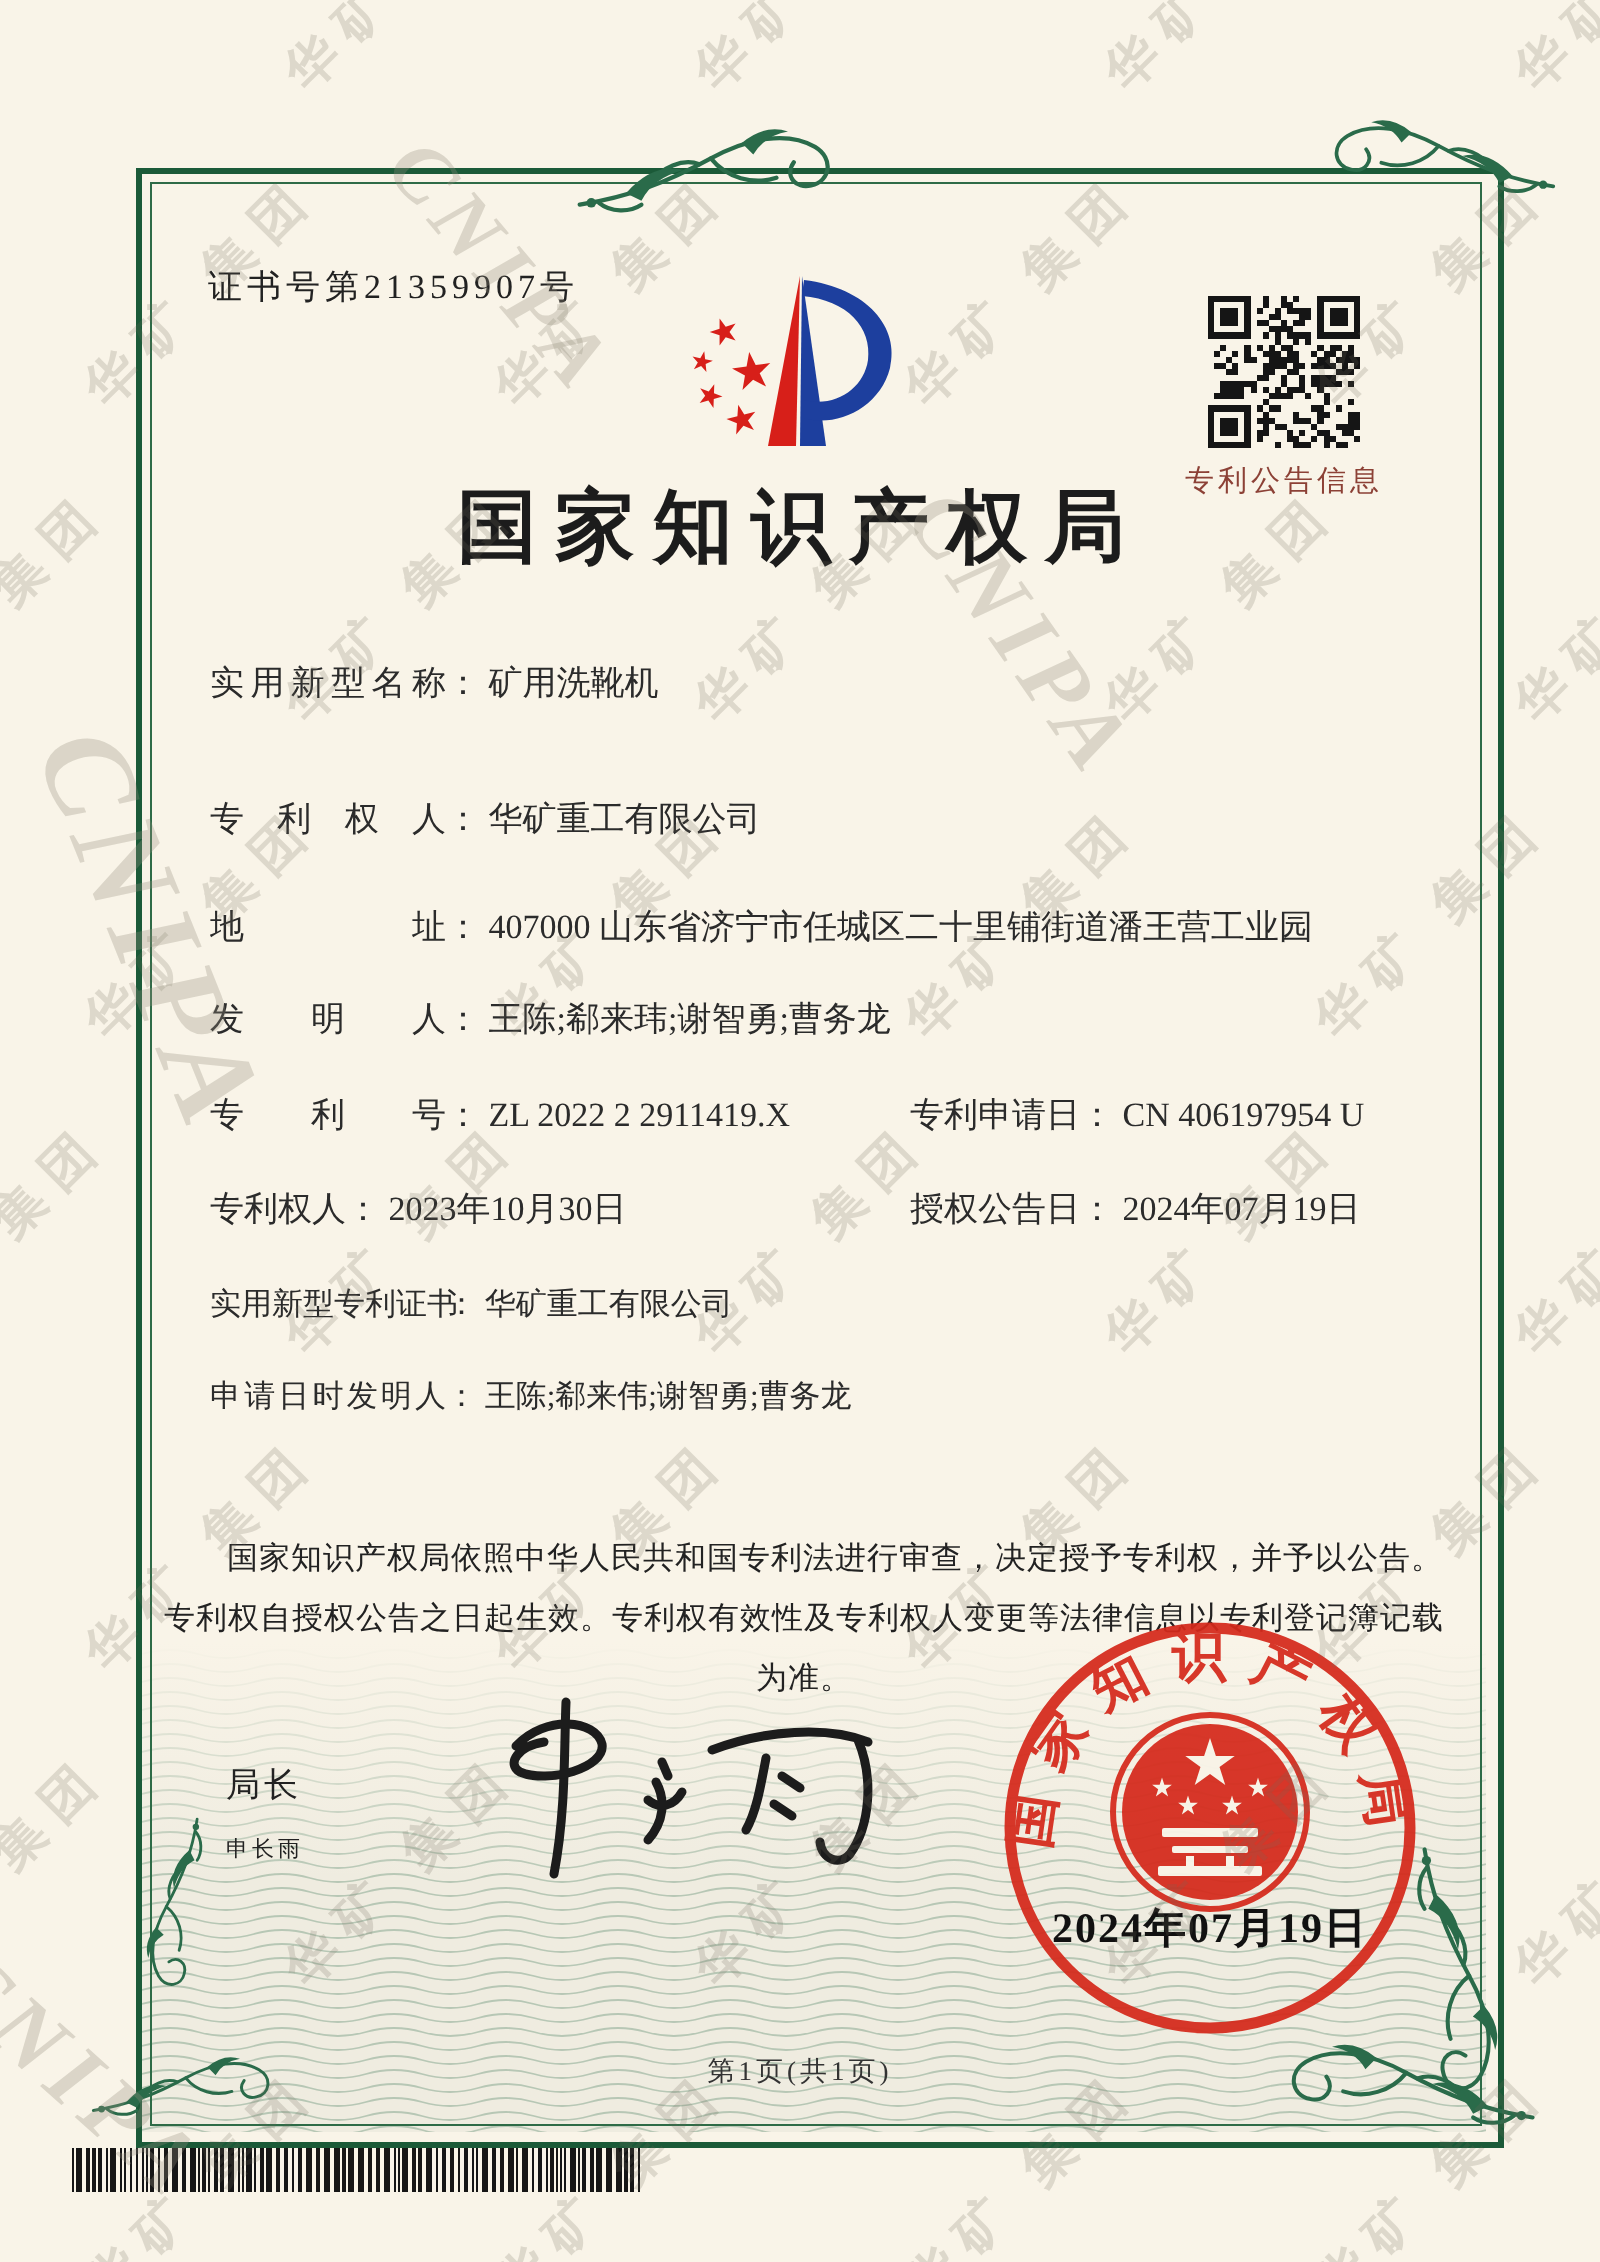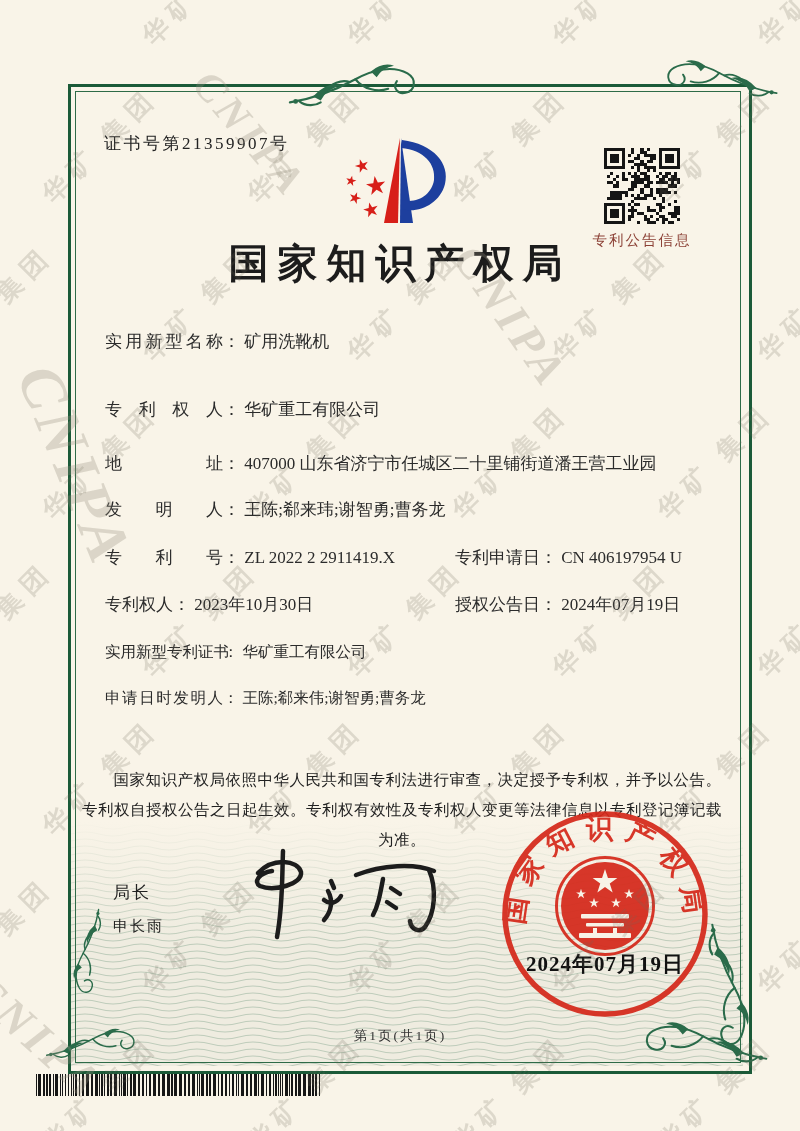--- a/index.html
+++ b/index.html
@@ -32,21 +32,21 @@
   .row .col2{position:absolute; left:350px; top:0; white-space:nowrap;}
   .row.small{font-size:15.5px;}
   .row.small .lbl{width:118px;}
   
   .statement{position:absolute; left:78px; top:765px; width:648px; font-size:15.5px;
     line-height:30px; color:#222; letter-spacing:0.5px;text-align:center;}
   .statement .l1{text-indent:2em;}
   
   .sig-title{position:absolute; left:113px; top:881px; font-size:17px; color:#222;
     font-family:"Liberation Sans","DejaVu Sans",sans-serif; letter-spacing:2px;}
-  .sig-name{position:absolute; left:113px; top:917px; font-size:15px; color:#222;
+  .sig-name{position:absolute; left:113px; top:917px; font-size:11px; color:#222;
     font-family:Liberation Serif, serif; letter-spacing:2px;}
   .sig-svg{position:absolute; left:228px; top:843px; width:220px; height:105px;}
   
   .seal{position:absolute; left:497px; top:806px; width:216px; height:216px;}
   .seal-date{position:absolute; left:497px; top:950px; width:216px; text-align:center;
     font-size:21px; font-weight:bold; color:#111; letter-spacing:1px;}
   
   .page-info{position:absolute; left:0; top:1027px; width:800px; text-align:center;
     font-size:13.5px; letter-spacing:2px; color:#333;}
   .barcode{position:absolute; left:36px; top:1074px; width:290px; height:22px; font-size:0;}

